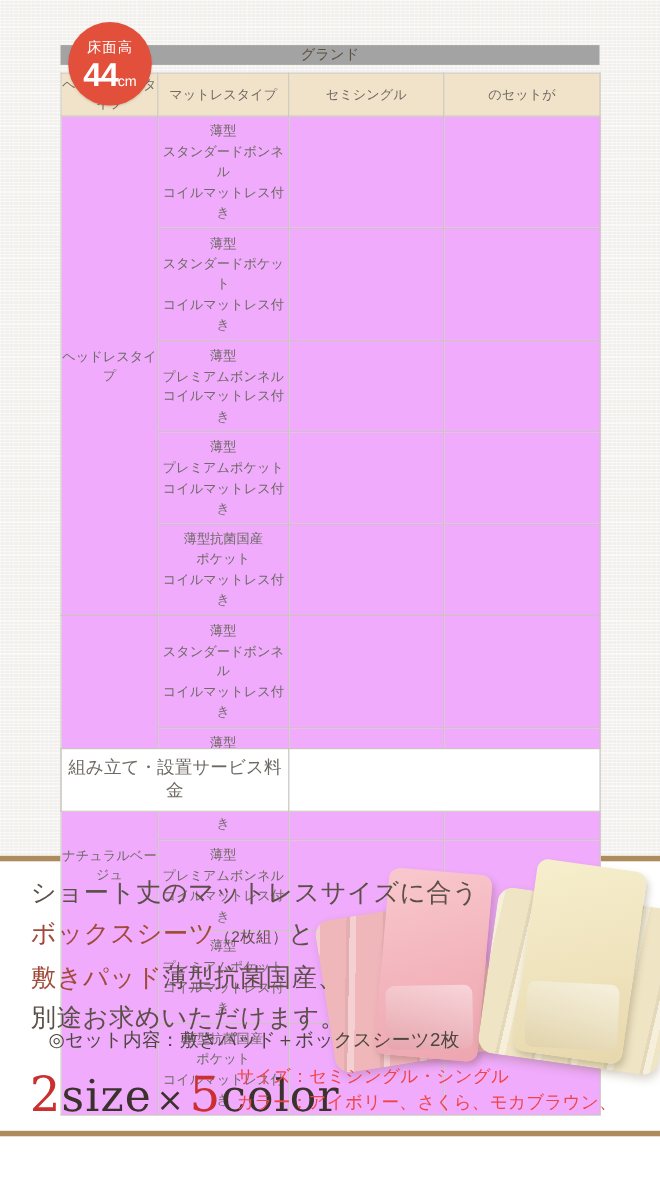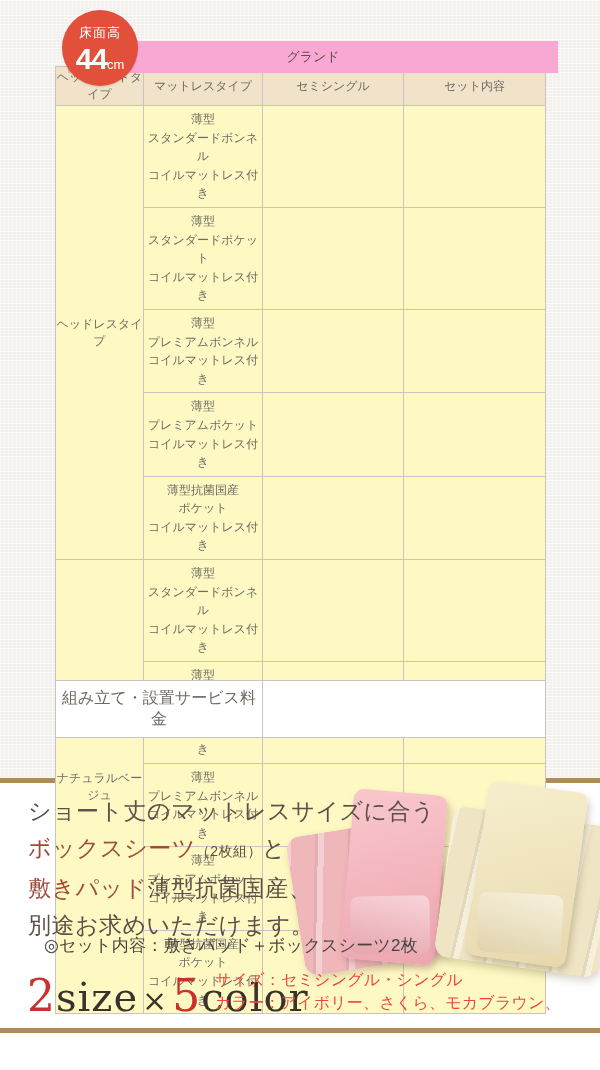--- a/index.html
+++ b/index.html
@@ -21,55 +21,55 @@
   }
 
   .divider {
     position:absolute; left:0; width:600px; height:5px; background:#ae8b5c;
   }
   .divider.top-div { top:778px; }
   .divider.bottom-div { top:1028px; }
 
   
   .badge {
-    position:absolute; left:62px; top:10px; width:76px; height:76px;
+    position:absolute; left:62px; top:20px; width:76px; height:76px;
     background:#e2503c; border-radius:50%;
     display:flex; flex-direction:column; align-items:center; justify-content:center;
     color:#fff; z-index:5; box-shadow:0 1px 2px rgba(0,0,0,.15);
   }
   .badge .b-label { font-size:13px; letter-spacing:1px; margin-top:2px; }
   .badge .b-value-row { line-height:1; margin-top:2px; }
   .badge .b-value { font-size:30px; font-weight:bold; letter-spacing:-1px; }
   .badge .b-unit { font-size:13px; }
 
   
   .band {
-    position:absolute; left:68px; top:41px; width:490px; height:32px;
-    background:#f9a8d4; display:flex; align-items:center; justify-content:center;
+    position:absolute; left:55px; top:41px; width:490px; height:18px;
+    background:#a3a3a3; display:flex; align-items:center; justify-content:center;
     font-size:13px; color:#5d5142; z-index:2;
   }
 
   
   table.price-table {
     position:absolute; left:55px; top:66px; width:490px;
     border-collapse:collapse; table-layout:fixed;
     background:#fff; z-index:1;
   }
   table.price-table col.c1 { width:88px; }
   table.price-table col.c2 { width:119px; }
   table.price-table col.c3 { width:141px; }
   table.price-table col.c4 { width:142px; }
   table.price-table th, table.price-table td {
     border:1px solid #c9c5be; font-weight:normal;
     font-size:12px; color:#6e6a63; text-align:center; vertical-align:middle;
   }
   table.price-table th {
     background:#f1e3c9; height:21px; padding:2px 0;
   }
-  table.price-table td { background:#fef9c3; height:57px; }
+  table.price-table td { background:#f0abfc; height:57px; }
   td.mattress-cell { white-space:pre-line; line-height:1.55; padding:4px 2px; }
   td.headboard-cell { background:#fff; }
   td.price-cell { background:#fff; }
 
   
   table.assembly-table {
     position:absolute; left:55px; top:680px; width:490px; height:58px;
     border-collapse:collapse; table-layout:fixed; z-index:1;
   }
   table.assembly-table td {
@@ -156,21 +156,21 @@
         <col class="c1">
         <col class="c2">
         <col class="c3">
         <col class="c4">
       </colgroup>
     <tbody>
         <tr>
       <th>ヘッドボードタイプ</th>
       <th>マットレスタイプ</th>
       <th>セミシングル</th>
-      <th>セット内容</th>
+      <th>のセットが</th>
     </tr>
 
     <tr>
       <td class="headboard-cell" rowspan="5">ヘッドレスタイプ</td>
       <td class="mattress-cell">薄型
 スタンダードボンネル
 コイルマットレス付き</td>
       <td class="price-cell"></td>
       <td class="price-cell"></td>
     </tr>

